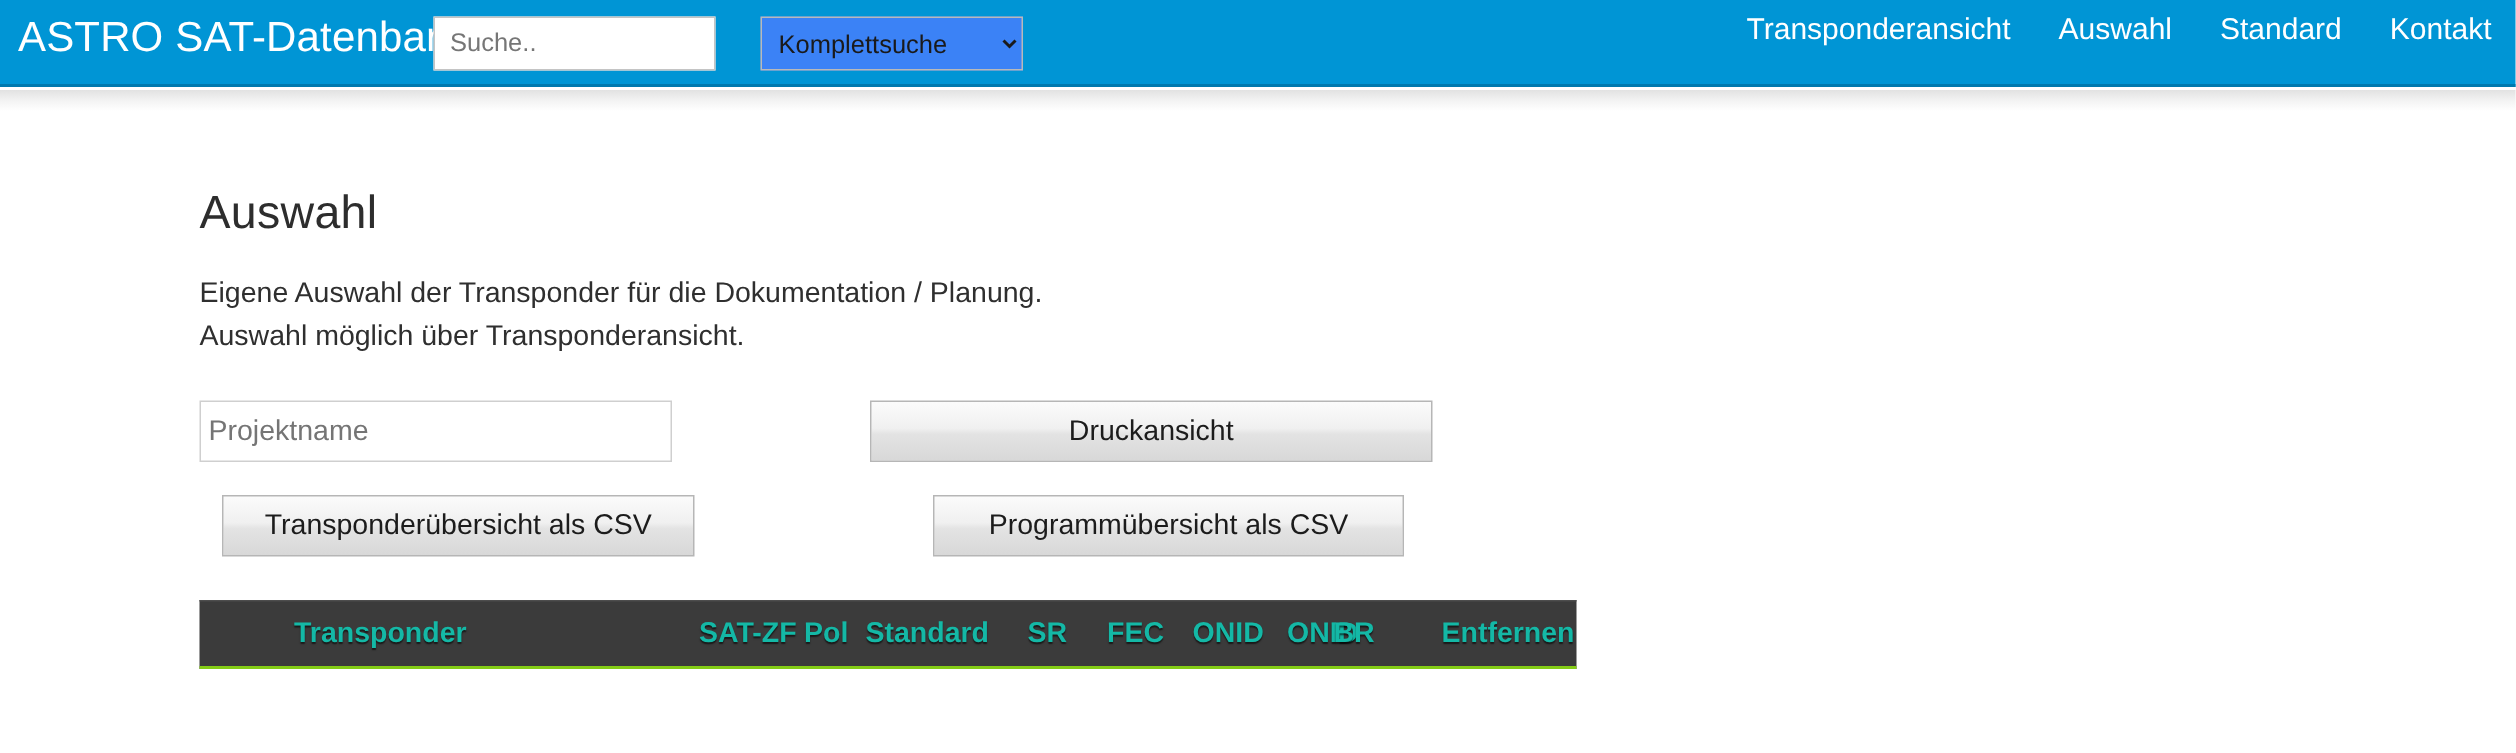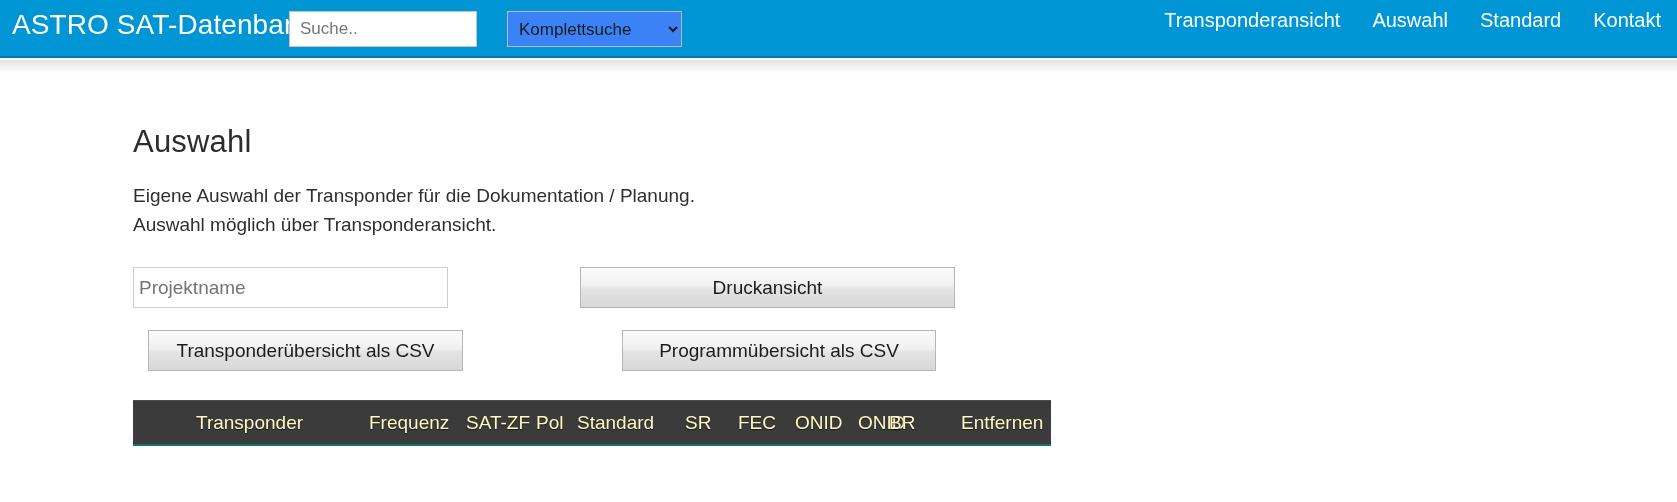--- a/index.html
+++ b/index.html
@@ -179,25 +179,25 @@
 
   
   #tablehead {
     position: absolute;
     left: 0;
     top: 326px;
     width: 918px;
     height: 46px;
     background: #3b3b3b;
     border-top: 1px solid #4d4d4d;
-    border-bottom: 2px solid #0f766e;
-    box-sizing: border-box;
-    color: #fef9c3;
-    font-size: 19px;
-    font-weight: normal;
+    border-bottom: 2px solid #84cc16;
+    box-sizing: border-box;
+    color: #14b8a6;
+    font-size: 19px;
+    font-weight: bold;
   }
   #tablehead .th {
     position: absolute;
     top: 0;
     line-height: 43px;
     white-space: nowrap;
     text-shadow: 0 1px 1px rgba(0,0,0,0.6);
   }
 </style>
 </head>
@@ -235,21 +235,20 @@
     <button class="btn" id="btn-print">Druckansicht</button>
   </div>
 
   <div class="ctrl-row" id="row2">
     <button class="btn" id="btn-tp-csv">Transponderübersicht als CSV</button>
     <button class="btn" id="btn-pr-csv">Programmübersicht als CSV</button>
   </div>
 
   <div id="tablehead">
     <div class="th" style="left:63px">Transponder</div>
-    <div class="th" style="left:236px">Frequenz</div>
     <div class="th" style="left:333px">SAT-ZF</div>
     <div class="th" style="left:403px">Pol</div>
     <div class="th" style="left:444px">Standard</div>
     <div class="th" style="left:552px">SR</div>
     <div class="th" style="left:605px">FEC</div>
     <div class="th" style="left:662px">ONID</div>
     <div class="th" style="left:725px">ONID</div>
     <div class="th" style="left:756px">BR</div>
     <div class="th" style="left:828px">Entfernen</div>
   </div>

